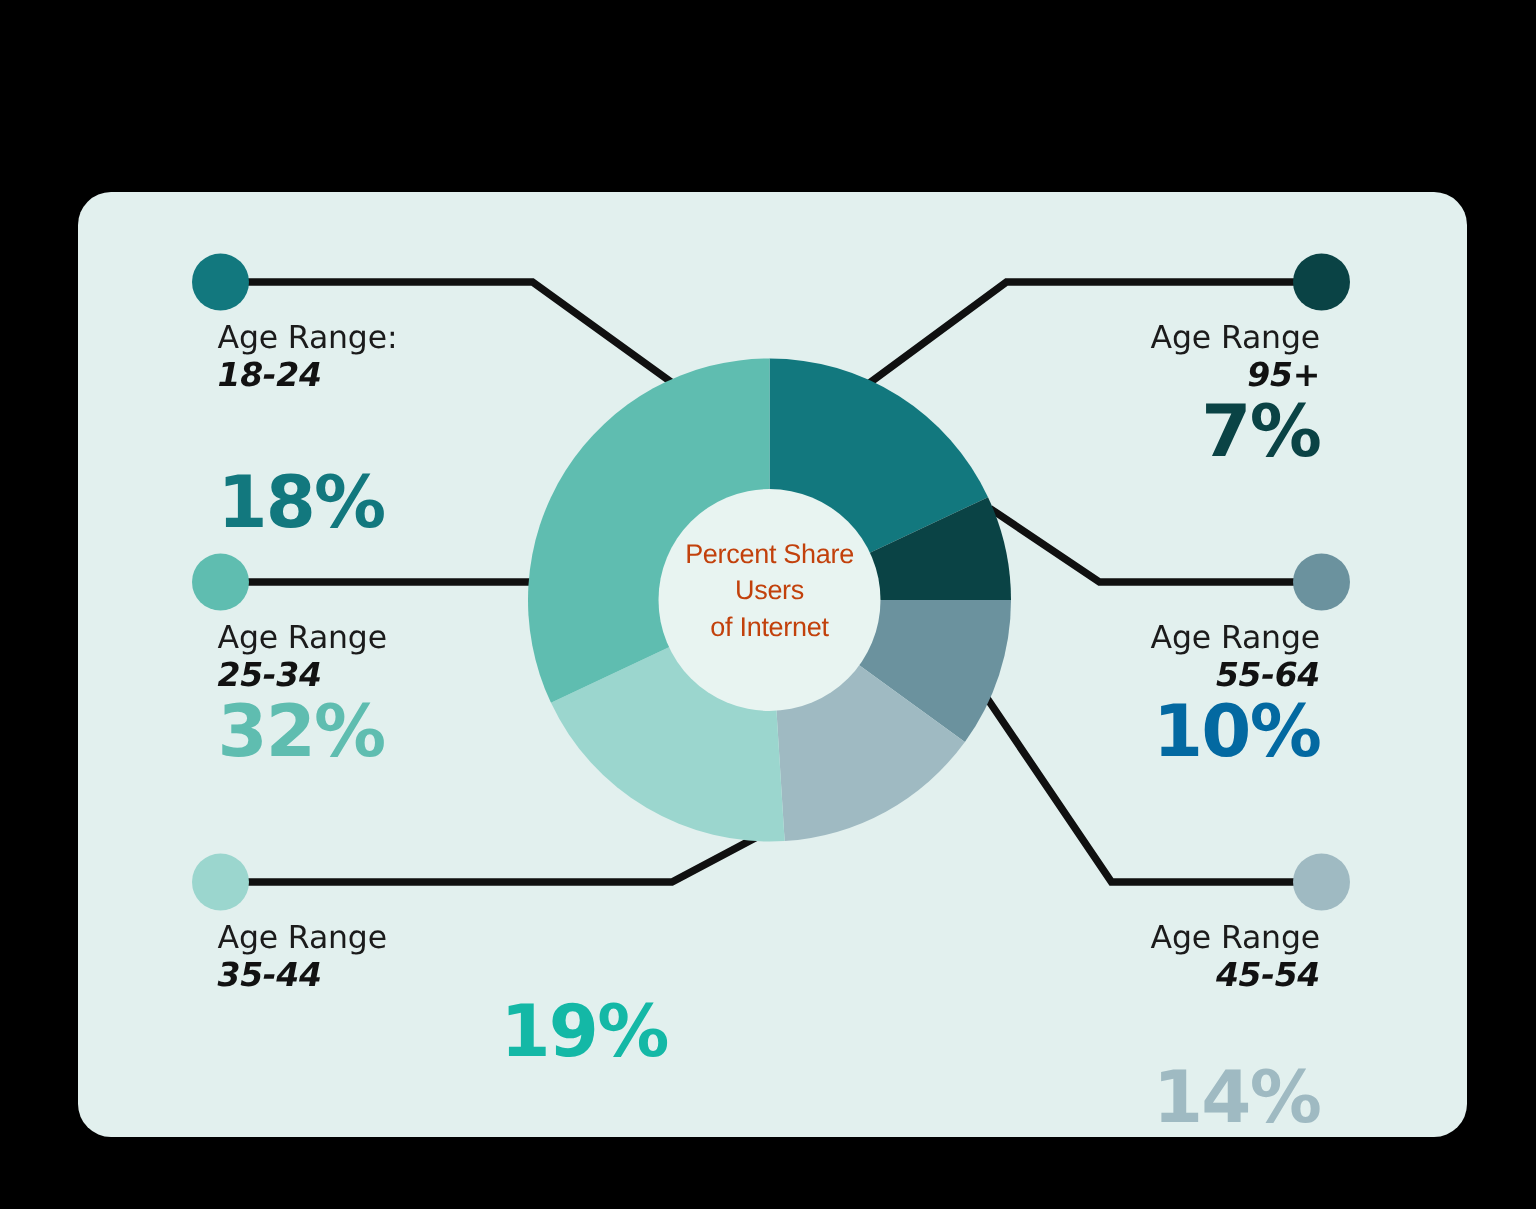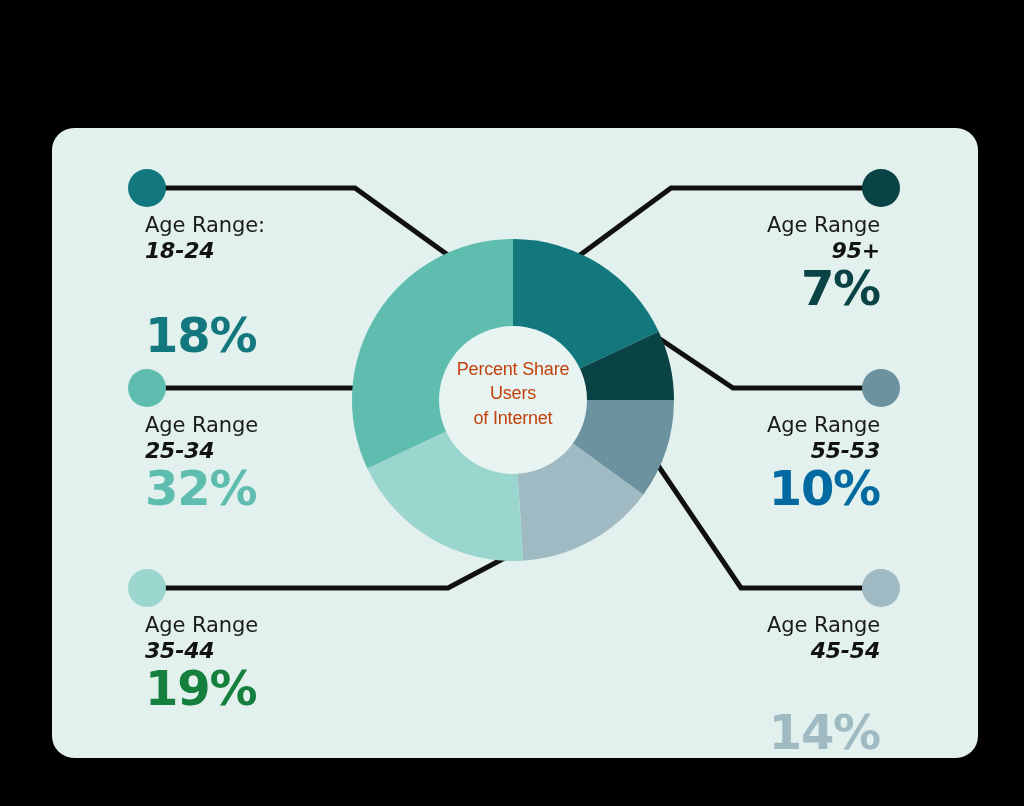--- a/index.html
+++ b/index.html
@@ -145,32 +145,32 @@
 
   <div class="callout left" id="callout-25-34">
     <div class="cl-range-label">Age Range</div>
     <div class="cl-range-value">25-34</div>
     <div class="cl-percent" style="color: rgb(95, 189, 176);">32%</div>
   </div>
 
   <div class="callout left" id="callout-35-44">
     <div class="cl-range-label">Age Range</div>
     <div class="cl-range-value">35-44</div>
-    <div class="cl-percent" style="color: #15803d;">19%</div>
+    <div class="cl-percent" style="color: #14b8a6; text-align: right;">19%</div>
   </div>
 
   <div class="callout right" id="callout-65">
     <div class="cl-range-label">Age Range</div>
     <div class="cl-range-value">95+</div>
     <div class="cl-percent" style="color: rgb(10, 67, 69);">7%</div>
   </div>
 
   <div class="callout right" id="callout-55-64">
     <div class="cl-range-label">Age Range</div>
-    <div class="cl-range-value">55-53</div>
+    <div class="cl-range-value">55-64</div>
     <div class="cl-percent" style="color: #0369a1;">10%</div>
   </div>
 
   <div class="callout right" id="callout-45-54">
     <div class="cl-range-label">Age Range</div>
     <div class="cl-range-value">45-54</div>
     <div class="cl-percent" style="color: rgb(159, 186, 194); margin-top: 45px;">14%</div>
   </div>
 
 </div>

